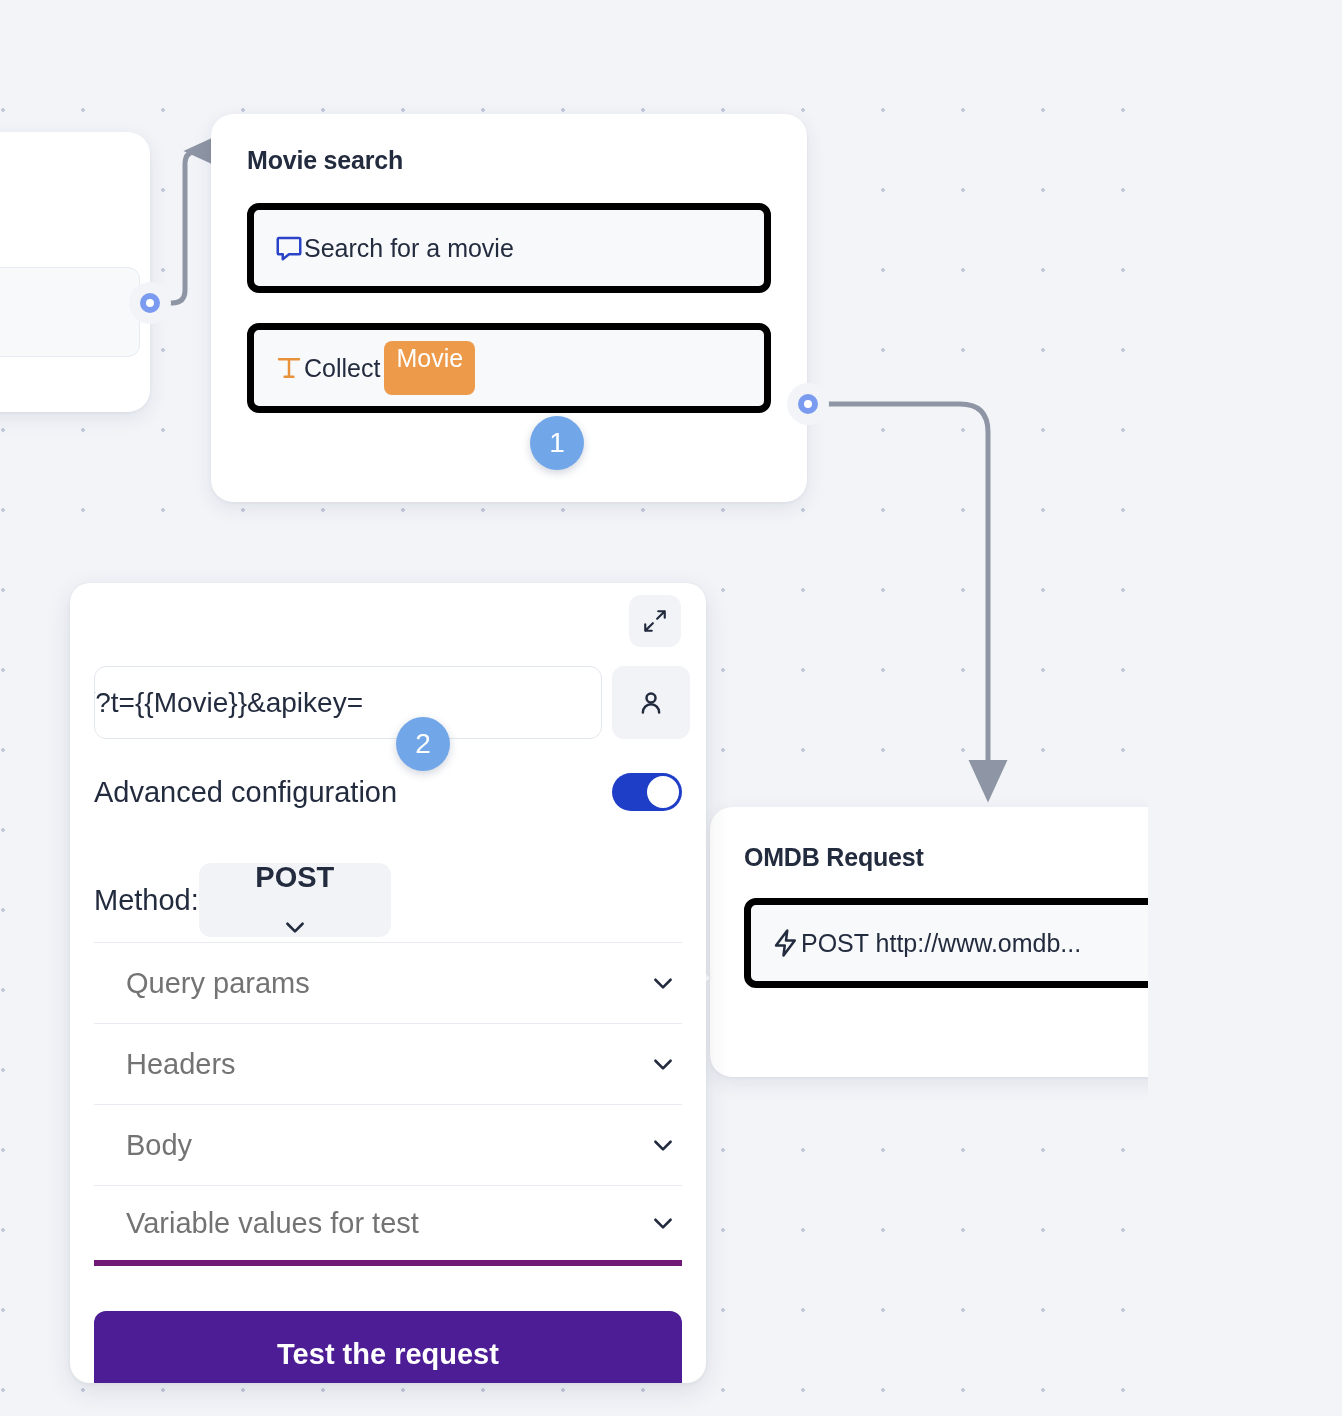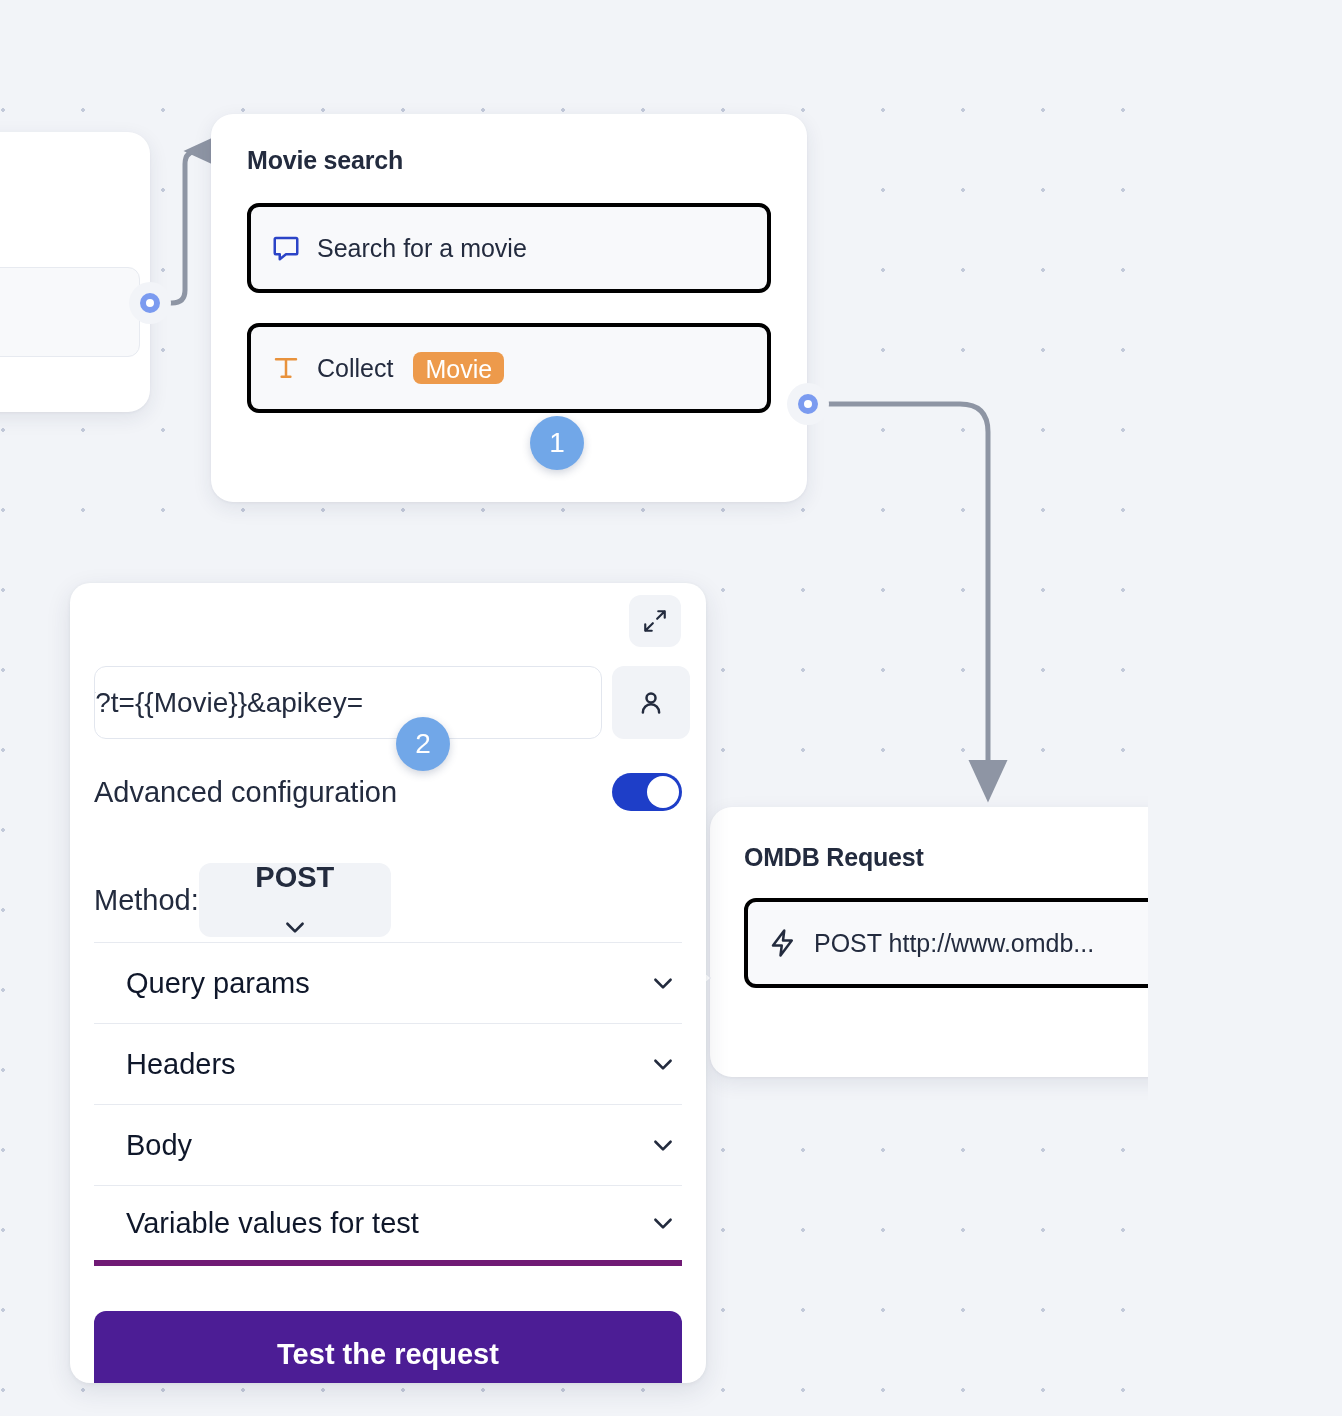--- a/index.html
+++ b/index.html
@@ -50,23 +50,22 @@
   .node-title {
     font-size: 25px;
     font-weight: 700;
     color: #232B3E;
     letter-spacing: -0.2px;
   }
 
   .node-row {
     display: flex;
     align-items: center;
-    gap: 16px;
     background: #f8f9fb;
-    border: 4px solid #000000;
+    border: 7px solid #000000;
     border-radius: 12px;
     height: 90px;
     padding: 0 20px;
     font-size: 25px;
     color: #232B3E;
   }
 
   .node-row .row-label { white-space: nowrap; }
 
   
@@ -120,21 +119,21 @@
   #movie-search-node .node-title { margin-bottom: 28px; }
   #movie-search-node .node-row + .node-row { margin-top: 30px; }
 
   .icon-chat { color: #2B44C7; display: flex; }
   .icon-text-t { color: #E8923C; display: flex; }
 
   .var-badge {
     background: #ED9A4B;
     color: #ffffff;
     border-radius: 8px;
-    padding: 4px 12px 0 12px;
+    padding: 4px 12px 22px 12px;
     font-size: 25px;
     line-height: 1.1;
     margin-left: 4px;
   }
 
   
   .step-bubble {
     position: absolute;
     width: 54px;
     height: 54px;
@@ -305,21 +304,21 @@
     width: 588px;
   }
   .acc-item {
     height: 81px;
     border-top: 1px solid #e7eaf0;
     display: flex;
     align-items: center;
     justify-content: space-between;
     padding: 0 6px 0 32px;
     font-size: 29px;
-    color: #0f172a;
+    color: #737373;
     cursor: pointer;
   }
   .acc-item:last-of-type { border-bottom: 6px solid #701a75; }
 
   .test-btn {
     position: absolute;
     left: 24px;
     top: 728px;
     width: 588px;
     height: 86px;

